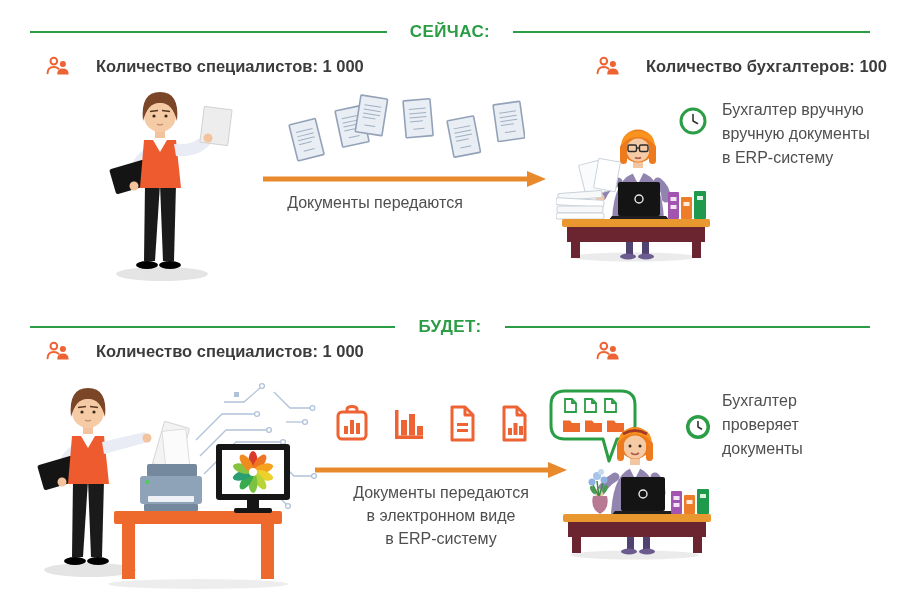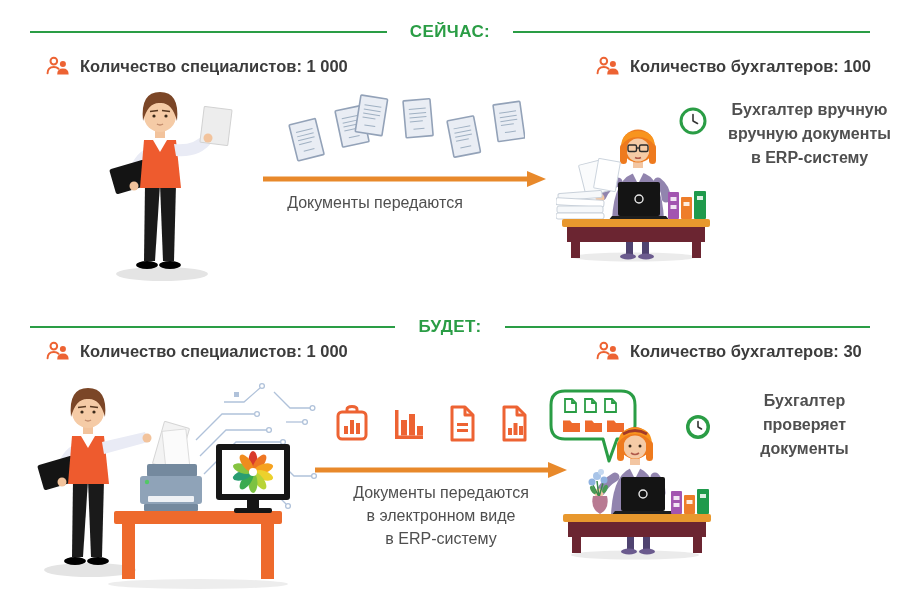--- a/index.html
+++ b/index.html
@@ -5,26 +5,26 @@
   * { margin:0; padding:0; box-sizing:border-box; }
   html,body { background:#fff; }
   body { font-family:"Liberation Sans", sans-serif; }
   .canvas { position:relative; width:900px; height:600px; background:#fff; overflow:hidden; }
 
   .header-rule { position:absolute; left:30px; width:840px; height:20px;
                  display:flex; align-items:center; gap:23px; }
   .header-rule .rule { flex:1; height:2px; background:#2a9d45; }
   .header-title { color:#2a9d45; font-weight:bold; font-size:17px; letter-spacing:.4px; white-space:nowrap; }
 
-  .stat { position:absolute; display:flex; align-items:center; gap:10px;
+  .stat { position:absolute; display:flex; align-items:center; gap:26px;
           color:#3c3c3c; font-weight:bold; font-size:16.5px; white-space:nowrap; }
 
   .caption { position:absolute; color:#4f4f4f; font-size:16px; line-height:23px;
              text-align:center; }
-  .caption-right { text-align:center; line-height:24px;font-weight:bold; }
+  .caption-right { text-align:left; line-height:24px; }
 
   .abs { position:absolute; }
 </style>
 </head>
 <body>
 
 <div class="canvas">
 
   <div class="header-rule" style="top:22px">
     <div class="rule"></div>
@@ -186,21 +186,20 @@
     <span>Количество специалистов: 1 000</span>
   </div>
 
   <div class="stat" style="left:596px; top:341px">
     <svg width="24" height="20" viewBox="0 0 23 19">
       <circle cx="7.5" cy="4.8" r="3.2" fill="none" stroke="#ed6333" stroke-width="1.9"></circle>
       <path d="M1.5 16.5 Q1.5 10.5 7.5 10.5 Q10.3 10.5 12 12.2" fill="none" stroke="#ed6333" stroke-width="1.9" stroke-linecap="round"></path>
       <circle cx="16.2" cy="7.6" r="2.9" fill="#ed6333"></circle>
       <path d="M10.7 17.6 Q10.7 12 16.2 12 Q21.7 12 21.7 17.6 Z" fill="#ed6333"></path>
     </svg>
-    <span>Количество бухгалтеров: 30</span>
   </div>
 
   <svg class="abs" style="left:28px; top:376px" width="290" height="214" viewBox="0 0 290 214">
     <g stroke="#b0c2da" stroke-width="1.3" fill="none">
       <path d="M168 64 L194 38 L226 38"></path>
         <circle cx="229" cy="38" r="2.4"></circle>
       <path d="M172 80 L198 54 L238 54"></path>
         <circle cx="241" cy="54" r="2.4"></circle>
       <path d="M176 98 L208 66 L252 66"></path>
         <circle cx="255" cy="66" r="2.4"></circle>

